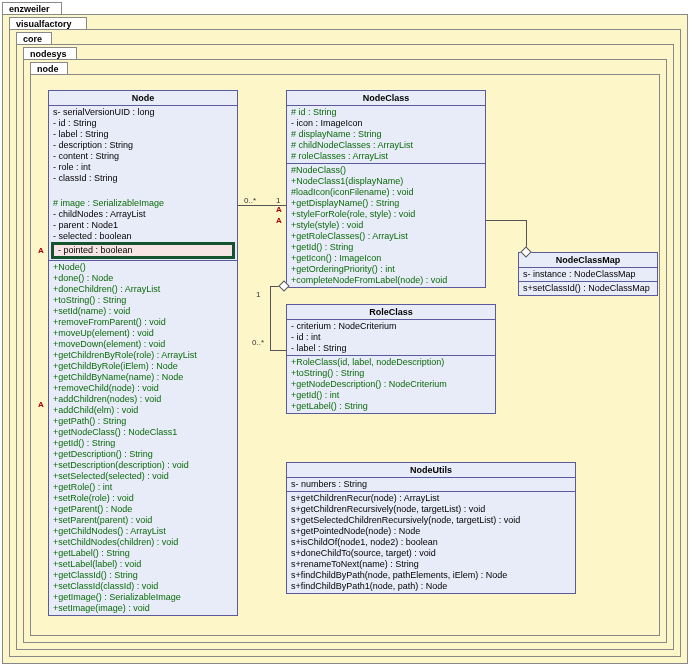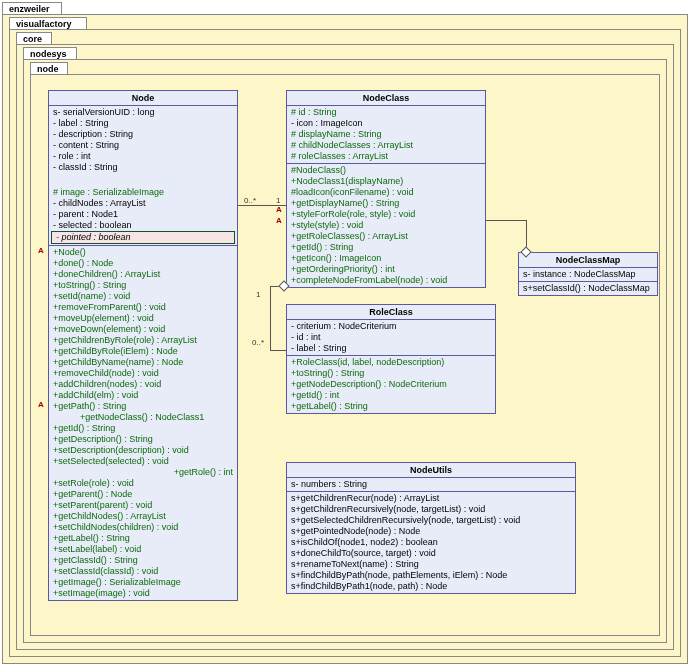--- a/index.html
+++ b/index.html
@@ -48,24 +48,23 @@
     white-space: nowrap;
     color: #000;
   }    
   .marker {
     position: absolute;
     font-size: 8px;
     color: #a00;
     font-weight: bold;
   }
   .highlight {
-    border: 1px solid #14532d;
+    border: 3px solid #14532d;
     background: #f7e5e5;
     margin: 0 2px;
-    font-style: italic;
   }
   .line {
     position: absolute;
     background: #555;
   }
   .mult {
     position: absolute;
     font-size: 8px;
     color: #333;
   }
@@ -93,20 +92,21 @@
 <div class="package-tab" style="top:47px;left:23px;width:54px;"><span>nodesys</span></div>
 <div class="package-body" style="top:59px;left:23px;width:644px;height:584px;"></div>
 
 <div class="package-tab" style="top:62px;left:30px;width:38px;"><span>node</span></div>
 <div class="package-body" style="top:74px;left:30px;width:630px;height:562px;"></div>
 
 <div class="uml-class" id="cls-node" style="top:90px;left:48px;width:190px;">
   <div class="uml-header">Node</div>
   <div class="uml-section" id="node-attrs">
       <div class="uml-row">s- serialVersionUID : long</div>
+      <div class="uml-row">- id : String</div>
       <div class="uml-row">- label : String</div>
       <div class="uml-row">- description : String</div>
       <div class="uml-row">- content : String</div>
       <div class="uml-row">- role : int</div>
       <div class="uml-row">- classId : String</div>
       <div class="uml-row" style="color: rgb(10, 107, 10); margin-top: 14px;"># image : SerializableImage</div>
       <div class="uml-row">- childNodes : ArrayList</div>
       <div class="uml-row">- parent : Node1</div>
       <div class="uml-row">- selected : boolean</div>
       <div class="uml-row highlight">- pointed : boolean</div>
@@ -120,26 +120,26 @@
       <div class="uml-row" style="color: rgb(10, 107, 10);">+removeFromParent() : void</div>
       <div class="uml-row" style="color: rgb(10, 107, 10);">+moveUp(element) : void</div>
       <div class="uml-row" style="color: rgb(10, 107, 10);">+moveDown(element) : void</div>
       <div class="uml-row" style="color: rgb(10, 107, 10);">+getChildrenByRole(role) : ArrayList</div>
       <div class="uml-row" style="color: rgb(10, 107, 10);">+getChildByRole(iElem) : Node</div>
       <div class="uml-row" style="color: rgb(10, 107, 10);">+getChildByName(name) : Node</div>
       <div class="uml-row" style="color: rgb(10, 107, 10);">+removeChild(node) : void</div>
       <div class="uml-row" style="color: rgb(10, 107, 10);">+addChildren(nodes) : void</div>
       <div class="uml-row" style="color: rgb(10, 107, 10);">+addChild(elm) : void</div>
       <div class="uml-row" style="color: rgb(10, 107, 10);">+getPath() : String</div>
-      <div class="uml-row" style="color: rgb(10, 107, 10); margin-left: 27px;">+getNodeClass() : NodeClass1</div>
+      <div class="uml-row" style="color: rgb(10, 107, 10);">+getNodeClass() : NodeClass1</div>
       <div class="uml-row" style="color: rgb(10, 107, 10);">+getId() : String</div>
       <div class="uml-row" style="color: rgb(10, 107, 10);">+getDescription() : String</div>
       <div class="uml-row" style="color: rgb(10, 107, 10);">+setDescription(description) : void</div>
       <div class="uml-row" style="color: rgb(10, 107, 10);">+setSelected(selected) : void</div>
-      <div class="uml-row" style="color: rgb(10, 107, 10); text-align: right;">+getRole() : int</div>
+      <div class="uml-row" style="color: rgb(10, 107, 10);">+getRole() : int</div>
       <div class="uml-row" style="color: rgb(10, 107, 10);">+setRole(role) : void</div>
       <div class="uml-row" style="color: rgb(10, 107, 10);">+getParent() : Node</div>
       <div class="uml-row" style="color: rgb(10, 107, 10);">+setParent(parent) : void</div>
       <div class="uml-row" style="color: rgb(10, 107, 10);">+getChildNodes() : ArrayList</div>
       <div class="uml-row" style="color: rgb(10, 107, 10);">+setChildNodes(children) : void</div>
       <div class="uml-row" style="color: rgb(10, 107, 10);">+getLabel() : String</div>
       <div class="uml-row" style="color: rgb(10, 107, 10);">+setLabel(label) : void</div>
       <div class="uml-row" style="color: rgb(10, 107, 10);">+getClassId() : String</div>
       <div class="uml-row" style="color: rgb(10, 107, 10);">+setClassId(classId) : void</div>
       <div class="uml-row" style="color: rgb(10, 107, 10);">+getImage() : SerializableImage</div>

